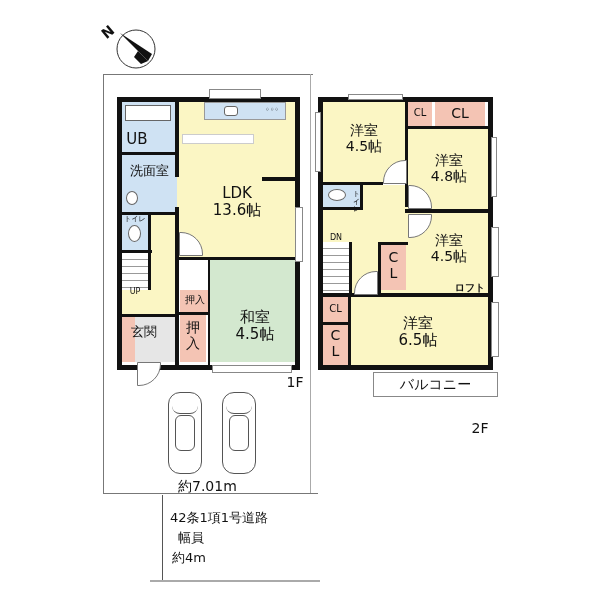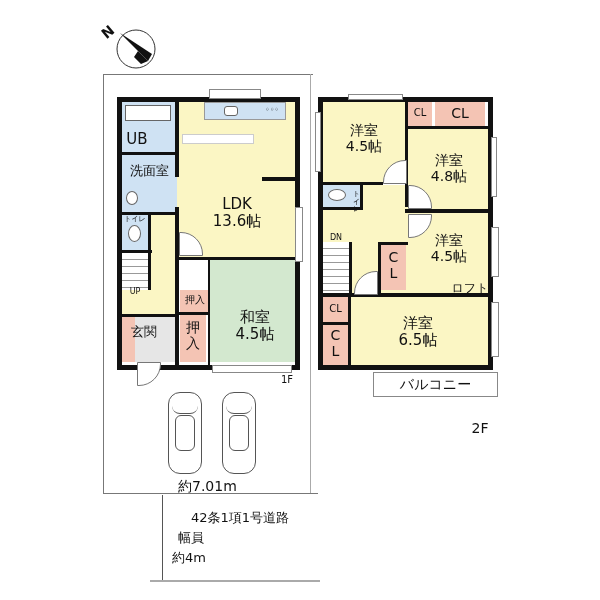--- a/index.html
+++ b/index.html
@@ -40,21 +40,21 @@
 <div class="abs" style="left:103px;top:493px;width:215px;height:1px;background:#777;"></div>
 <div class="abs" style="left:150px;top:580px;width:170px;height:2px;background:#aaa;"></div>
 
 <div class="abs" style="left:117px;top:97px;width:180px;height:275px;">
 
   <div class="room yellow" style="left:60px;top:0;width:118px;height:160px;"></div>
   <div class="room" style="left:87px;top:5px;width:82px;height:18px;background:#cfe2f3;border:1px solid #999;"></div>
   <div class="abs" style="left:107px;top:9px;width:14px;height:10px;border:1px solid #666;border-radius:3px;background:#fff;"></div>
   <div class="abs" style="left:147px;top:8px;width:16px;height:12px;font-size:8px;text-align:center;">◦◦◦</div>
   <div class="room" style="left:65px;top:37px;width:72px;height:10px;background:#fff;border:1px solid #ccc;"></div>
-  <div class="lbl" style="left:80px;top:99px;width:80px;font-size:15px;">LDK
+  <div class="lbl" style="left:80px;top:88px;width:80px;font-size:15px;">LDK
 13.6帖</div>
 
   <div class="room blue" style="left:5px;top:5px;width:55px;height:50px;"></div>
   <div class="room" style="left:8px;top:8px;width:46px;height:16px;background:#fff;border:1px solid #666;"></div>
   <div class="lbl" style="left:5px;top:34px;width:30px;font-size:15px;">UB</div>
 
   <div class="room blue" style="left:5px;top:58px;width:55px;height:58px;"></div>
   <div class="lbl" style="left:5px;top:67px;width:55px;font-size:13px;">洗面室</div>
   <div class="abs" style="left:9px;top:94px;width:12px;height:14px;border:1px solid #666;border-radius:50%;background:#fff;"></div>
 
@@ -98,28 +98,28 @@
   <div class="wall" style="left:60px;top:215px;width:33px;height:3px;"></div>
   <div class="wall" style="left:91px;top:163px;width:2px;height:105px;"></div>
 
   <div class="win" style="left:92px;top:-8px;width:52px;height:10px;"></div>
   <div class="win" style="left:178px;top:110px;width:8px;height:55px;"></div>
   <div class="win" style="left:95px;top:268px;width:80px;height:8px;"></div>
 
   <div class="door" style="left:20px;top:265px;width:22px;height:22px;border-radius:0 0 22px 0;"></div>
   <div class="door" style="left:62px;top:135px;width:22px;height:22px;border-radius:0 22px 0 0;"></div>
 </div>
-<div class="lbl" style="left:272px;top:374px;width:30px;font-size:10px;">1F</div>
+<div class="lbl" style="left:280px;top:374px;width:30px;font-size:14px;">1F</div>
 
 <div class="car" style="left:168px;top:392px;width:34px;height:82px;"></div>
 <div class="car" style="left:222px;top:392px;width:34px;height:82px;"></div>
 
 <div class="abs" style="left:162px;top:495px;width:1px;height:85px;background:#555;"></div>
 <div class="lbl" style="left:178px;top:478px;width:90px;font-size:14px;text-align:left;">約7.01m</div>
-<div class="lbl" style="left:170px;top:511px;width:140px;font-size:13px;text-align:center;">42条1項1号道路</div>
+<div class="lbl" style="left:170px;top:511px;width:140px;font-size:13px;text-align:left;">42条1項1号道路</div>
 <div class="lbl" style="left:178px;top:531px;width:60px;font-size:13px;text-align:left;">幅員</div>
 <div class="lbl" style="left:172px;top:551px;width:60px;font-size:13px;text-align:left;">約4m</div>
 
 <div class="abs" style="left:318px;top:97px;width:185px;height:275px;">
 
   <div class="room yellow" style="left:5px;top:5px;width:82px;height:80px;"></div>
   <div class="lbl" style="left:10px;top:25px;width:72px;font-size:14px;">洋室
 4.5帖</div>
 
   <div class="room pink" style="left:90px;top:5px;width:24px;height:24px;"></div>
@@ -140,21 +140,21 @@
   <div class="room stairs" style="left:5px;top:145px;width:26px;height:53px;"></div>
   <div class="lbl" style="left:5px;top:136px;width:26px;font-size:8px;">DN</div>
 
   <div class="room pink" style="left:63px;top:148px;width:25px;height:45px;"></div>
   <div class="lbl" style="left:63px;top:152px;width:25px;font-size:14px;">C
 L</div>
 
   <div class="room yellow" style="left:90px;top:116px;width:80px;height:80px;"></div>
   <div class="lbl" style="left:92px;top:135px;width:78px;font-size:14px;">洋室
 4.5帖</div>
-  <div class="lbl" style="left:132px;top:185px;width:40px;font-size:12px;">ロフト</div>
+  <div class="lbl" style="left:132px;top:185px;width:40px;font-size:10px;font-weight:bold;">ロフト</div>
 
   <div class="room pink" style="left:5px;top:200px;width:25px;height:25px;"></div>
   <div class="lbl" style="left:5px;top:206px;width:25px;font-size:10px;">CL</div>
   <div class="room pink" style="left:5px;top:228px;width:25px;height:40px;"></div>
   <div class="lbl" style="left:5px;top:230px;width:25px;font-size:14px;">C
 L</div>
 
   <div class="room yellow" style="left:33px;top:200px;width:137px;height:68px;"></div>
   <div class="lbl" style="left:60px;top:218px;width:80px;font-size:15px;">洋室
 6.5帖</div>

